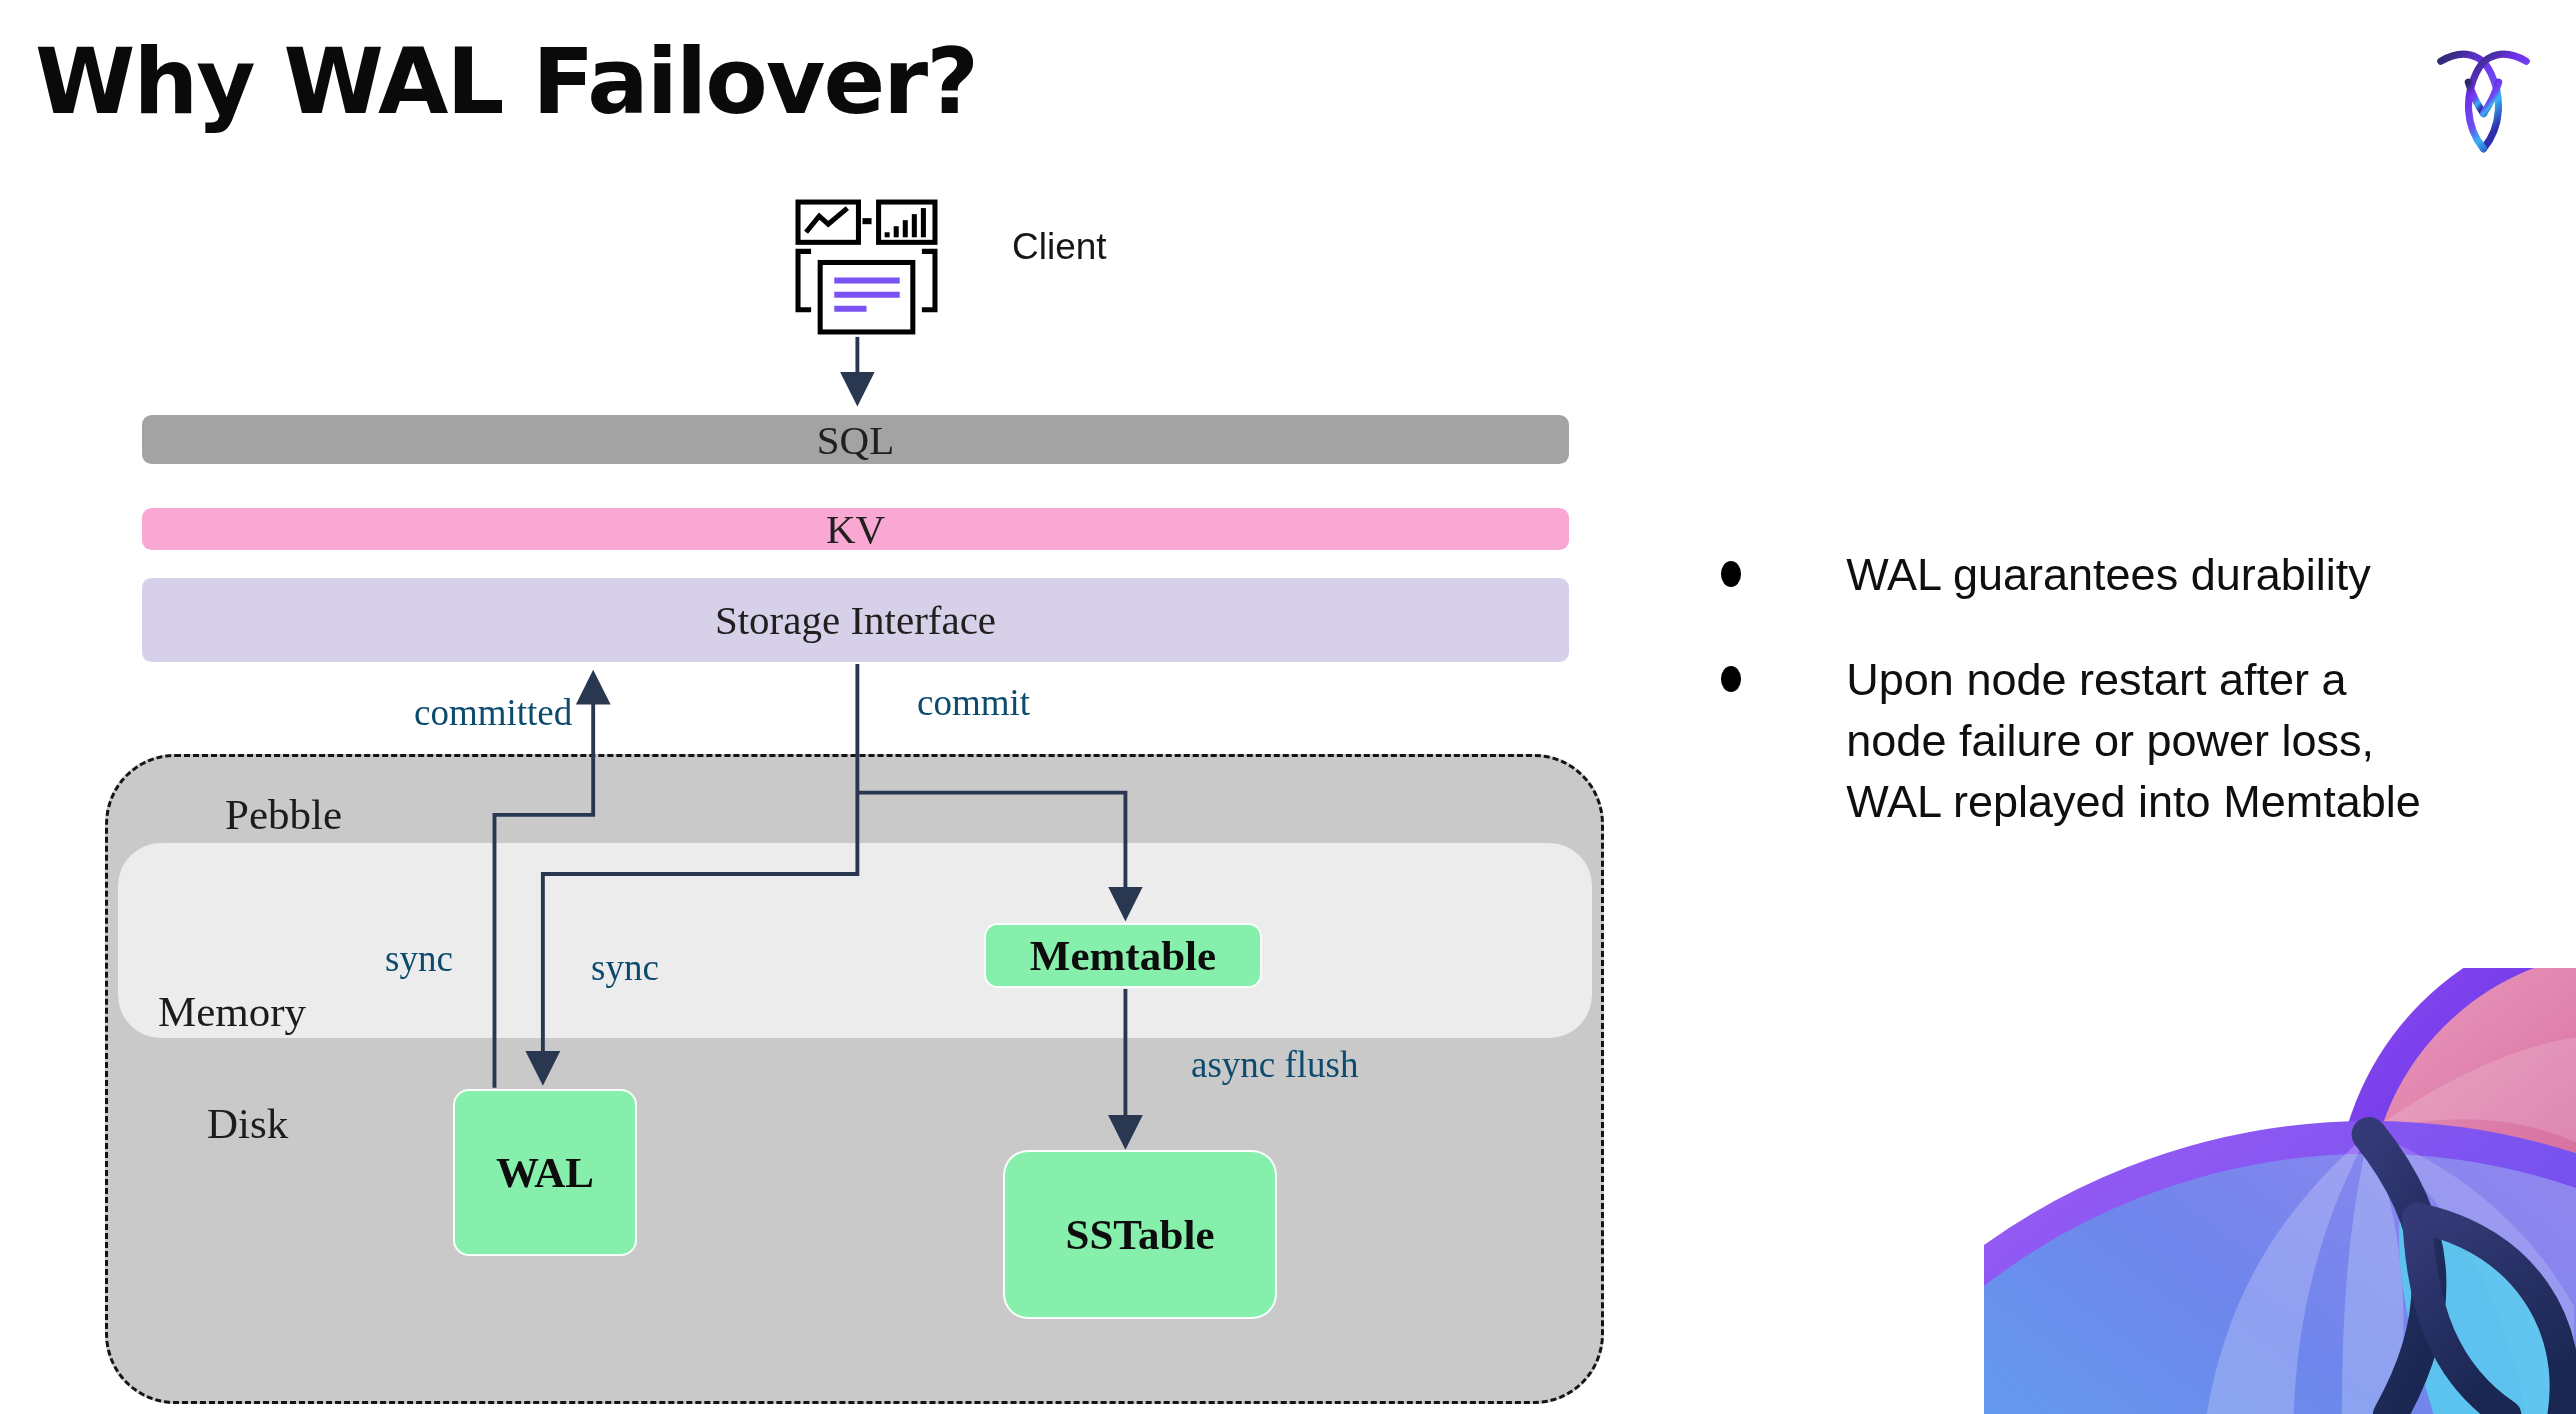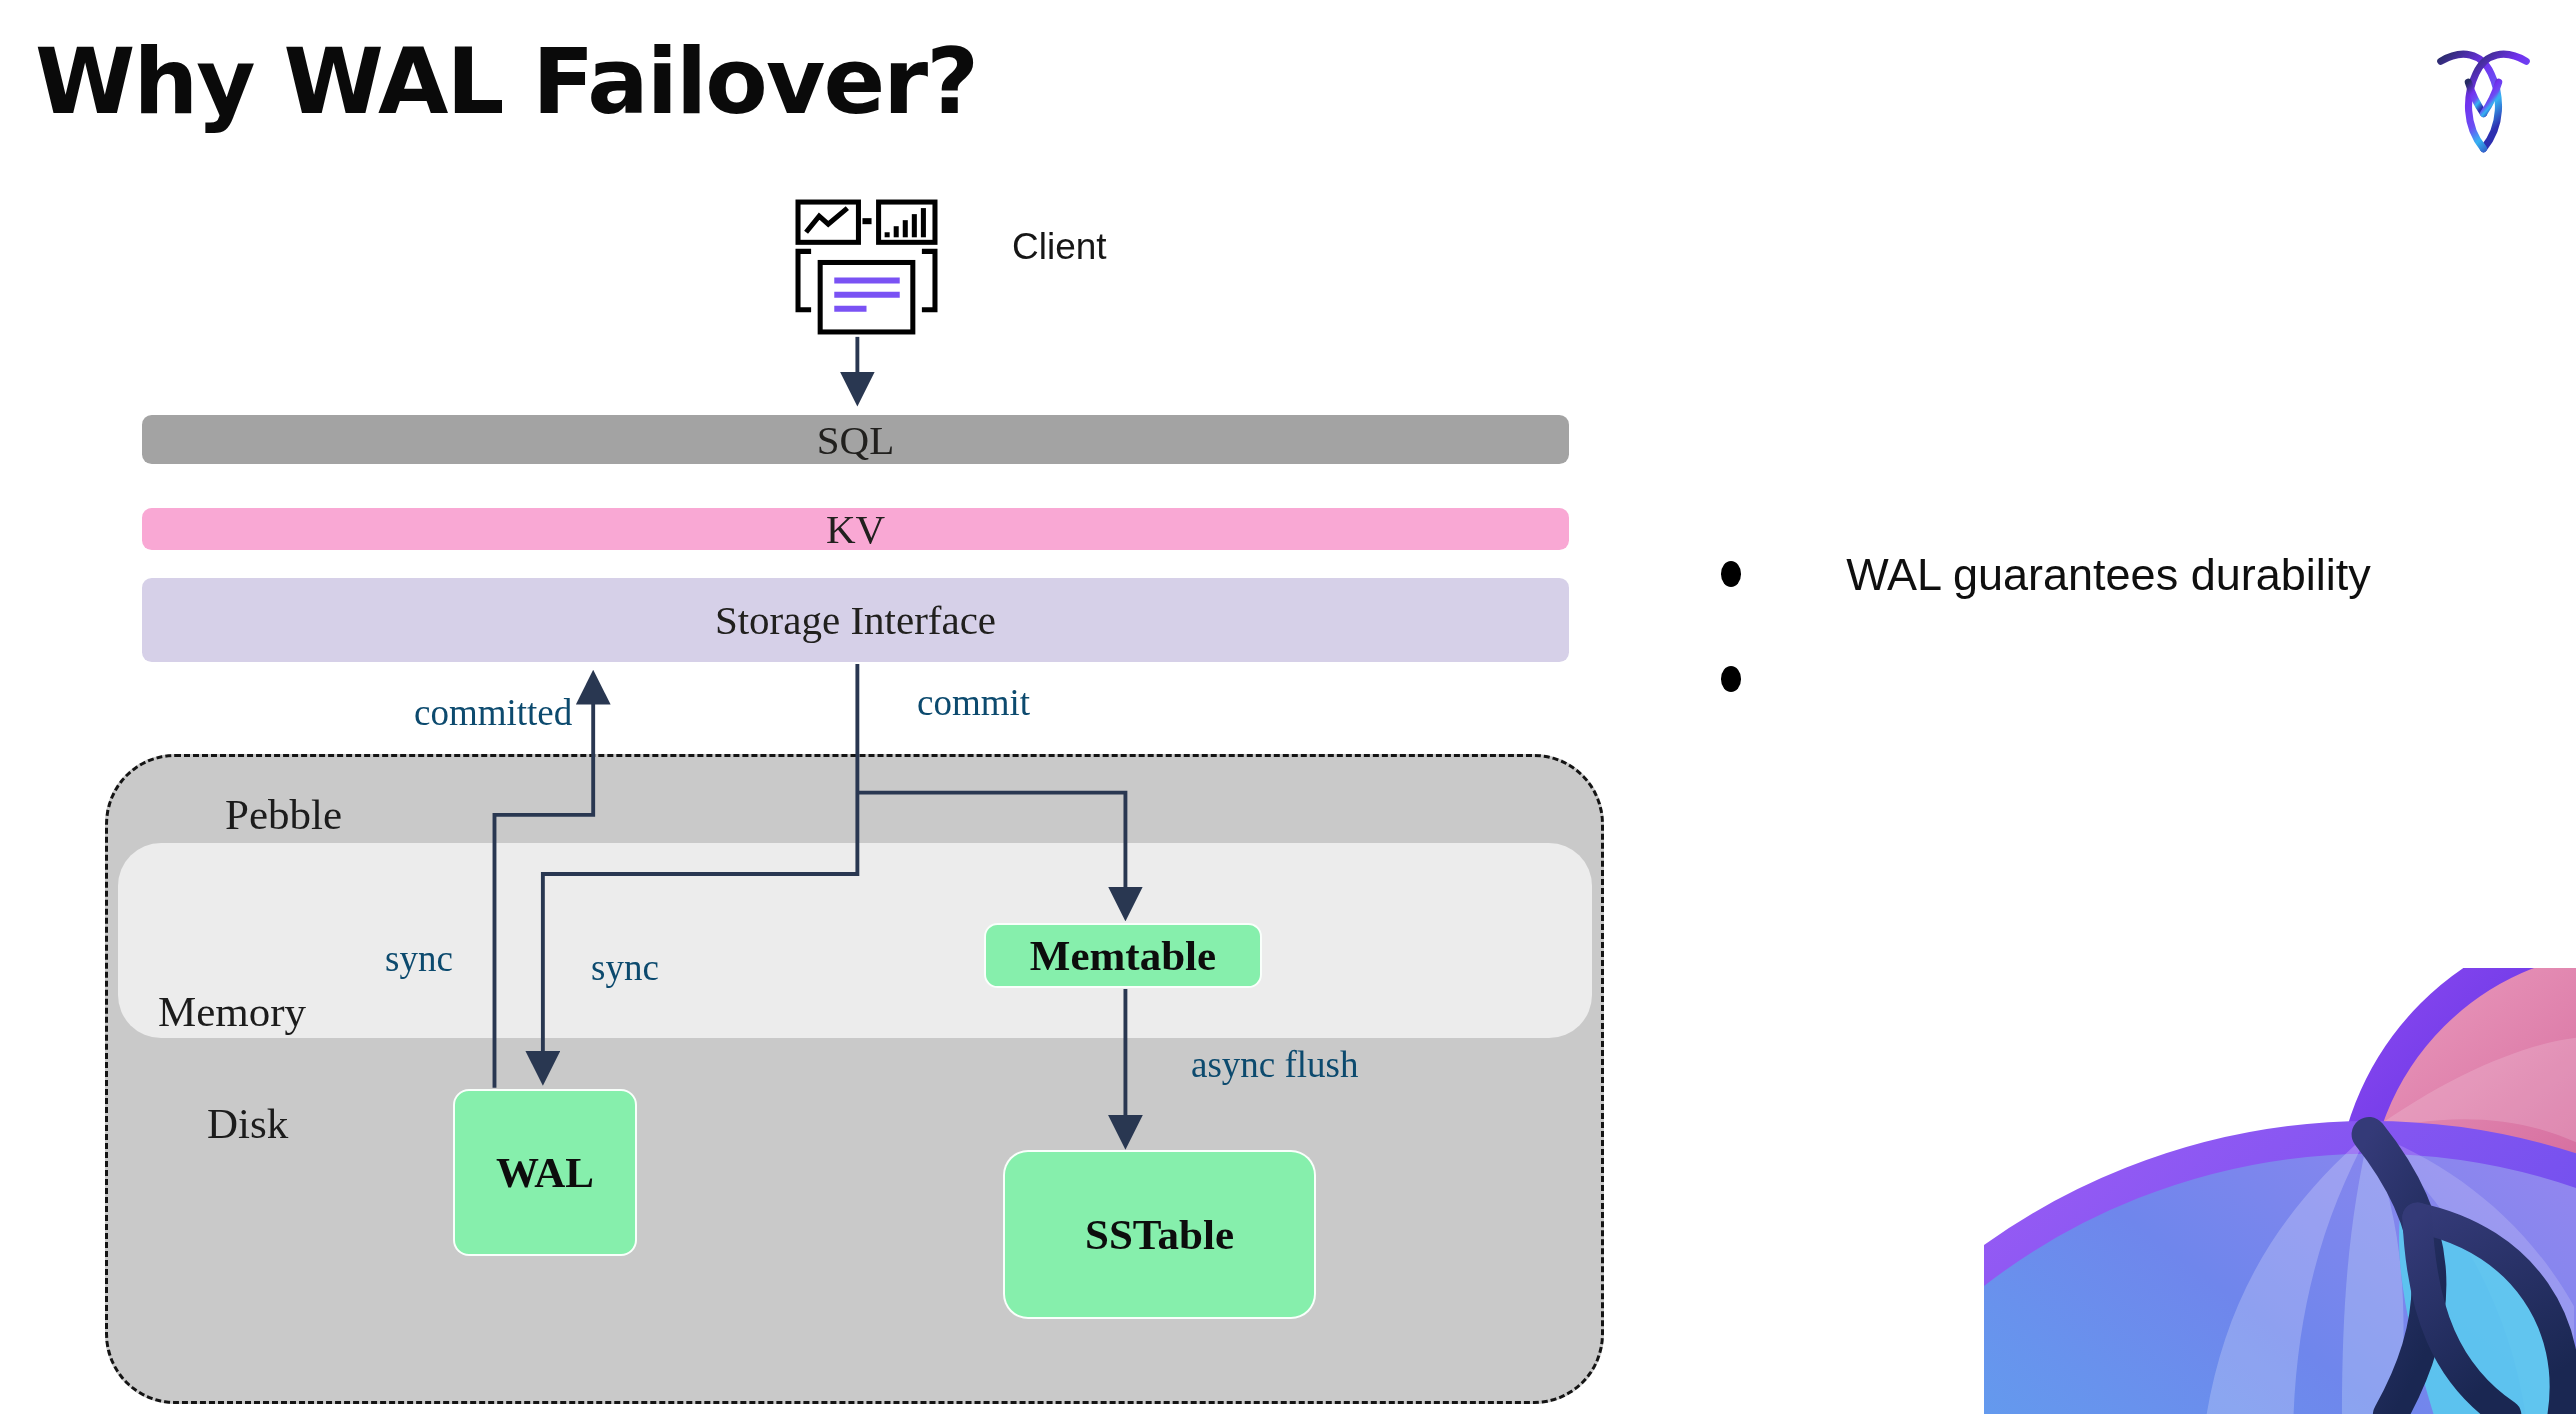--- a/index.html
+++ b/index.html
@@ -35,21 +35,21 @@
   .pebble-lbl{left:225px;top:790px;}
   .memory-lbl{left:158px;top:987px;}
   .disk-lbl{left:207px;top:1099px;}
 
   
   .node{background:#86efac;border:2.9px solid rgba(255,255,255,.95);
         box-sizing:border-box;display:flex;align-items:center;justify-content:center;
         font-family:"Liberation Serif",serif;font-weight:bold;font-size:43px;color:#0d0d0d;}
   .node.wal{left:453px;top:1089px;width:184px;height:167px;border-radius:16px;}
   .node.memtable{left:984px;top:923px;width:278px;height:65px;border-radius:13.5px;}
-  .node.sstable{left:1003px;top:1150px;width:313px;height:169px;border-radius:25px;}
+  .node.sstable{left:1003px;top:1150px;width:274px;height:169px;border-radius:25px;}
 
   
   svg.arrows{left:0;top:0;width:2576px;height:1415px;pointer-events:none;}
 
   
   .edge{font-size:37px;color:#0c4a6e;white-space:nowrap;font-family:Liberation Serif, serif;}
   .edge.committed{left:414px;top:691px;}
   .edge.commit{left:917px;top:681px;}
   .edge.sync1{left:385px;top:937px;}
   .edge.sync2{left:591px;top:946px;}
@@ -167,20 +167,25 @@
 
 <div class="abs bullets">
   <div class="bullet">
     <span class="dot"></span>
     <span class="text">
       <div>WAL guarantees durability</div>
     </span>
   </div>
   <div class="bullet">
     <span class="dot"></span>
+    <span class="text">
+      <div>Upon node restart after a</div>
+      <div>node failure or power loss,</div>
+      <div>WAL replayed into Memtable</div>
+    </span>
   </div>
 </div>
 
 <svg class="abs decor" viewBox="0 0 612 462">
   <defs>
     <linearGradient id="dpink" x1="0.1" y1="0" x2="0.9" y2="1">
       <stop offset="0" stop-color="#eb9cbe"></stop>
       <stop offset="0.55" stop-color="#cf5f95"></stop>
       <stop offset="1" stop-color="#b03c82"></stop>
     </linearGradient>

